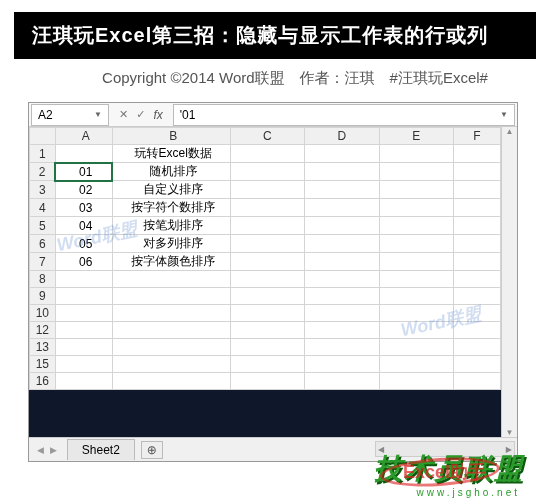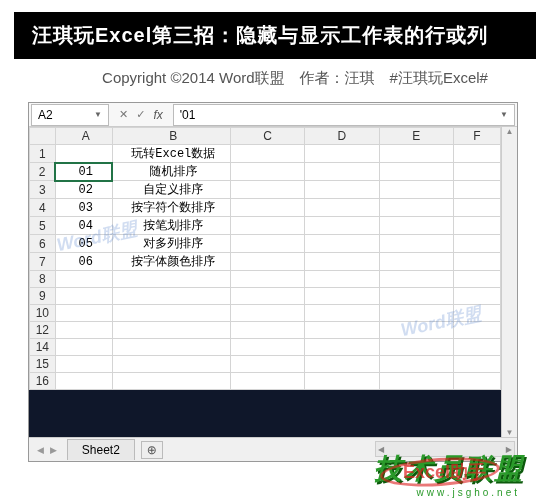--- a/index.html
+++ b/index.html
@@ -117,21 +117,21 @@
       font-size: 12px;
     }
     .corner { width: 26px; }
     .row-hdr { width: 26px; background: #f0f0f0; }
     .col-A { width: 58px; text-align: left; padding-left: 4px; }
     .col-B { width: 120px; text-align: left; padding-left: 4px; }
     .col-C { width: 76px; }
     .col-D { width: 76px; }
     .col-E { width: 76px; }
     .col-F { width: 48px; }
-    td.col-A, td.col-B { text-align: left; padding-left: 4px; font-family: Liberation Mono, monospace; }
+    td.col-A, td.col-B { text-align: left; padding-left: 4px; }
     .active-cell { border: 2px solid #217346 !important; }
     .scroll-v {
       width: 16px;
       border-left: 1px solid #ccc;
       background: #f0f0f0;
       position: relative;
     }
     .scroll-v::before {
       content: "▲";
       position: absolute;
@@ -392,21 +392,21 @@
         <tr>
               <th class="row-hdr">12</th>
               <td class="col-A"></td>
               <td class="col-B"></td>
               <td class="col-C"></td>
               <td class="col-D"></td>
               <td class="col-E"></td>
               <td class="col-F"></td>
             </tr>
         <tr>
-              <th class="row-hdr">14</th>
+              <th class="row-hdr">13</th>
               <td class="col-A"></td>
               <td class="col-B"></td>
               <td class="col-C"></td>
               <td class="col-D"></td>
               <td class="col-E"></td>
               <td class="col-F"></td>
             </tr>
         <tr>
               <th class="row-hdr">15</th>
               <td class="col-A"></td>

